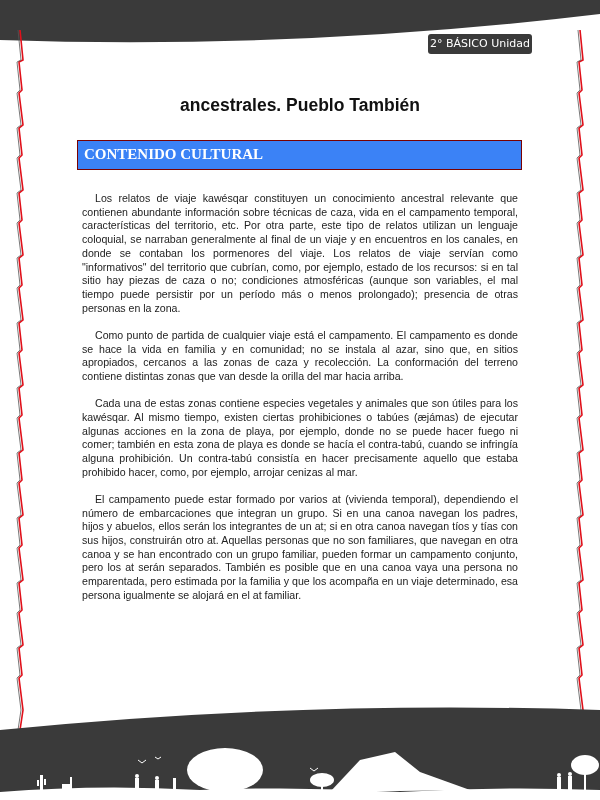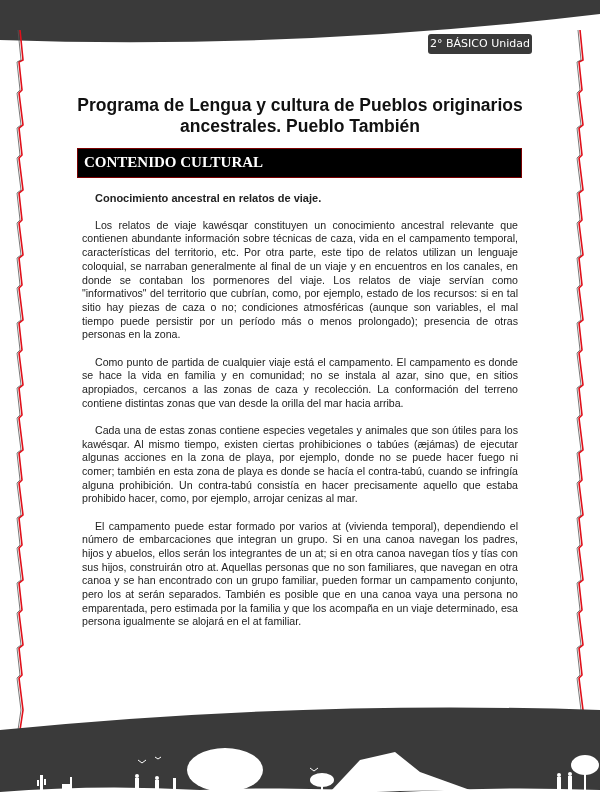--- a/index.html
+++ b/index.html
@@ -3,21 +3,21 @@
 <meta charset="utf-8">
 <style>
   html,body{margin:0;padding:0;}
   body{width:600px;height:800px;position:relative;overflow:hidden;background:#ffffff;font-family:"Liberation Sans",sans-serif;color:#1a1a1a;}
   .top-band{position:absolute;left:0;top:0;width:600px;height:48px;}
   .unit-badge{position:absolute;left:428px;top:34px;width:104px;height:20px;background:#3a3a3a;border-radius:3px;color:#ffffff;font-size:11px;line-height:20px;text-align:center;font-family:"DejaVu Sans",sans-serif;}
   .border-left,.border-right{position:absolute;top:30px;width:16px;height:700px;}
   .border-left{left:14px;}
   .border-right{left:572px;}
   .title{position:absolute;left:60px;top:95px;width:480px;text-align:center;font-weight:bold;font-size:17.5px;line-height:21px;color:#111;}
-  .banner{position:absolute;left:77px;top:148px;width:445px;height:30px;background:#000000;border:1px solid #7a0000;box-sizing:border-box;}
+  .banner{position:absolute;left:77px;top:140px;width:445px;height:30px;background:#3b82f6;border:1px solid #7a0000;box-sizing:border-box;}
   .banner-label{position:absolute;left:6px;top:5px;color:#fff;font-family:"Liberation Serif",serif;font-weight:bold;font-size:15px;}
   .content{position:absolute;left:82px;top:192px;width:436px;font-size:10.6px;line-height:13.7px;color:#222;}
   .subheading{font-weight:bold;font-size:11px;margin:0 0 13px 13px;}
   .para{margin:0 0 13.5px 0;text-align:justify;text-indent:13px;}
   .para b{font-weight:normal;}
   .footer{position:absolute;left:0;top:680px;width:600px;height:120px;}
 </style>
 </head>
 <body>
 
@@ -29,30 +29,28 @@
 <svg class="border-left" viewBox="0 0 16 700" preserveAspectRatio="none">
   <path id="zz" d="M6 0 L9 30 L5 32 L8 60 L5 63 L9 95 L5 98 L8 125 L5 128 L9 160 L5 163 L8 190 L5 193 L9 225 L5 228 L8 255 L5 258 L9 290 L5 293 L8 320 L5 323 L9 355 L5 358 L8 385 L5 388 L9 420 L5 423 L8 450 L5 453 L9 485 L5 488 L8 515 L5 518 L9 550 L5 553 L8 580 L5 583 L9 615 L5 618 L8 645 L5 648 L9 680 L6 700" fill="none" stroke="#e0101a" stroke-width="1.6"></path>
   <path d="M4 0 L7 30 L3 32 L6 60 L3 63 L7 95 L3 98 L6 125 L3 128 L7 160 L3 163 L6 190 L3 193 L7 225 L3 228 L6 255 L3 258 L7 290 L3 293 L6 320 L3 323 L7 355 L3 358 L6 385 L3 388 L7 420 L3 423 L6 450 L3 453 L7 485 L3 488 L6 515 L3 518 L7 550 L3 553 L6 580 L3 583 L7 615 L3 618 L6 645 L3 648 L7 680 L4 700" fill="none" stroke="#555" stroke-width="0.8"></path>
 </svg>
 <svg class="border-right" viewBox="0 0 16 700" preserveAspectRatio="none">
   <path d="M8 0 L11 30 L7 32 L10 60 L7 63 L11 95 L7 98 L10 125 L7 128 L11 160 L7 163 L10 190 L7 193 L11 225 L7 228 L10 255 L7 258 L11 290 L7 293 L10 320 L7 323 L11 355 L7 358 L10 385 L7 388 L11 420 L7 423 L10 450 L7 453 L11 485 L7 488 L10 515 L7 518 L11 550 L7 553 L10 580 L7 583 L11 615 L7 618 L10 645 L7 648 L11 680 L8 700" fill="none" stroke="#e0101a" stroke-width="1.6"></path>
   <path d="M6 0 L9 30 L5 32 L8 60 L5 63 L9 95 L5 98 L8 125 L5 128 L9 160 L5 163 L8 190 L5 193 L9 225 L5 228 L8 255 L5 258 L9 290 L5 293 L8 320 L5 323 L9 355 L5 358 L8 385 L5 388 L9 420 L5 423 L8 450 L5 453 L9 485 L5 488 L8 515 L5 518 L9 550 L5 553 L8 580 L5 583 L9 615 L5 618 L8 645 L5 648 L9 680 L6 700" fill="none" stroke="#555" stroke-width="0.8"></path>
 </svg>
 
 <div class="title">
-  <div>Programa de Lengua y cultura de Pueblos originarios</div>
   <div>ancestrales. Pueblo También</div>
 </div>
 
 <div class="banner">
   <span class="banner-label">CONTENIDO CULTURAL</span>
 </div>
 
 <div class="content">
-  <div class="subheading">Conocimiento ancestral en relatos de viaje.</div>
   <p class="para">Los relatos de viaje kawésqar constituyen un conocimiento ancestral relevante que contienen abundante información sobre técnicas de caza, vida en el campamento temporal, características del territorio, etc. Por otra parte, este tipo de relatos utilizan un lenguaje coloquial, se narraban generalmente al final de un viaje y en encuentros en los canales, en donde se contaban los pormenores del viaje. Los relatos de viaje servían como "informativos" del territorio que cubrían, como, por ejemplo, estado de los recursos: si en tal sitio hay piezas de caza o no; condiciones atmosféricas (aunque son variables, el mal tiempo puede persistir por un período más o menos prolongado); presencia de otras personas en la zona.</p>
   <p class="para">Como punto de partida de cualquier viaje está el campamento. El campamento es donde se hace la vida en familia y en comunidad; no se instala al azar, sino que, en sitios apropiados, cercanos a las zonas de caza y recolección. La conformación del terreno contiene distintas zonas que van desde la orilla del mar hacia arriba.</p>
   <p class="para"><span>Cada una de estas zonas contiene especies vegetales y animales que son útiles para los kawésqar. Al mismo tiempo, existen ciertas prohibiciones o tabúes (</span><b>æjámas</b><span>) de ejecutar algunas acciones en la zona de playa, por ejemplo, donde no se puede hacer fuego ni comer; también en esta zona de playa es donde se hacía el contra-tabú, cuando se infringía alguna prohibición. Un contra-tabú consistía en hacer precisamente aquello que estaba prohibido hacer, como, por ejemplo, arrojar cenizas al mar.</span></p>
   <p class="para"><span>El campamento puede estar formado por varios </span><b>at</b><span> (vivienda temporal), dependiendo el número de embarcaciones que integran un grupo. Si en una canoa navegan los padres, hijos y abuelos, ellos serán los integrantes de un </span><b>at</b><span>; si en otra canoa navegan tíos y tías con sus hijos, construirán otro </span><b>at</b><span>. Aquellas personas que no son familiares, que navegan en otra canoa y se han encontrado con un grupo familiar, pueden formar un campamento conjunto, pero los </span><b>at</b><span> serán separados. También es posible que en una canoa vaya una persona no emparentada, pero estimada por la familia y que los acompaña en un viaje determinado, esa persona igualmente se alojará en el </span><b>at</b><span> familiar.</span></p>
 </div>
 
 <svg class="footer" viewBox="0 0 600 120" preserveAspectRatio="none">
   <path d="M0 50 Q300 20 600 30 V120 H0 Z" fill="#3a3a3a"></path>
   <g fill="#ffffff">
 

